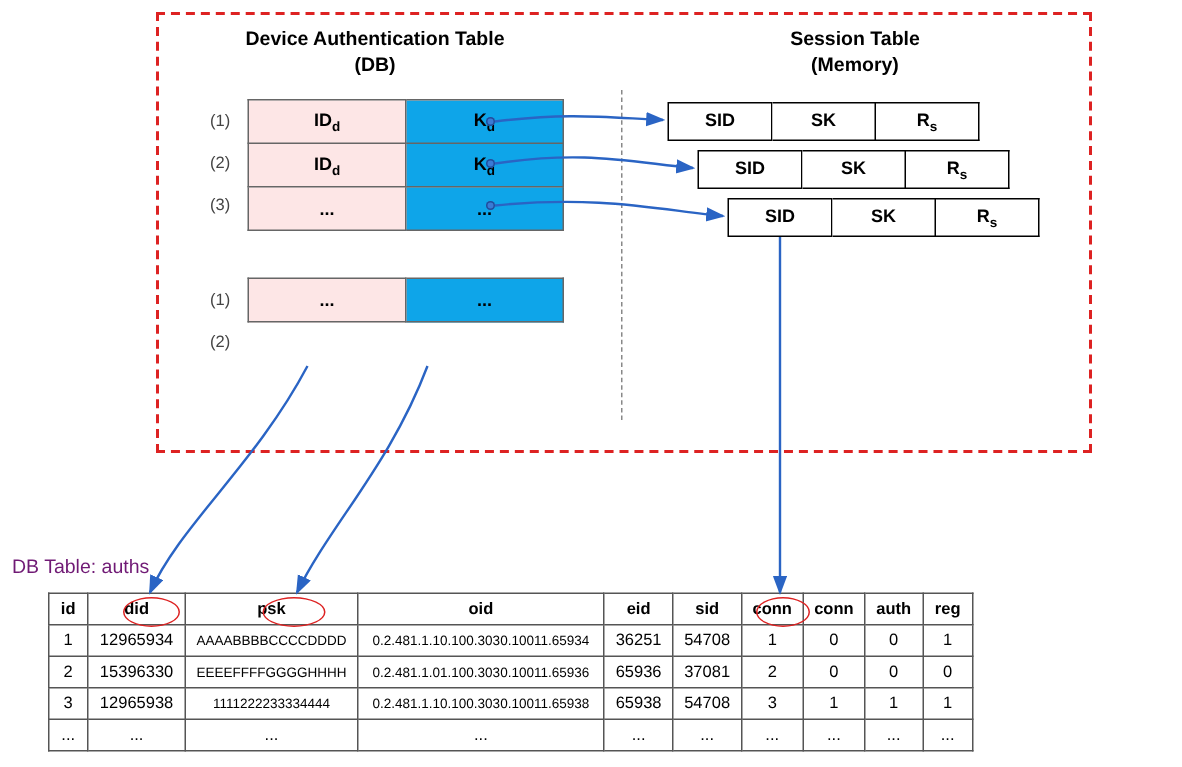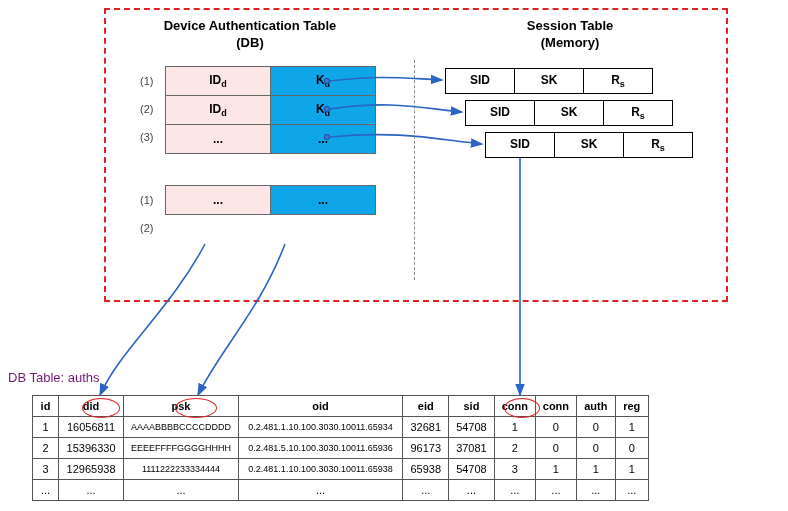--- a/index.html
+++ b/index.html
@@ -184,36 +184,36 @@
       <th style="width:190px;">oid</th>
       <th style="width:44px;">eid</th>
       <th style="width:44px;">sid</th>
       <th style="width:38px;">conn</th>
       <th style="width:38px;margin-top:31px;">conn</th>
       <th style="width:38px;">auth</th>
       <th style="width:38px;margin-top:19px;">reg</th>
     </tr>
     <tr>
       <td>1</td>
-      <td>16056811</td>
+      <td>12965934</td>
       <td class="small">AAAABBBBCCCCDDDD</td>
       <td class="small">0.2.481.1.10.100.3030.10011.65934</td>
-      <td>32681</td>
+      <td>36251</td>
       <td>54708</td>
       <td>1</td>
       <td>0</td>
       <td>0</td>
       <td>1</td>
     </tr>
     <tr>
       <td>2</td>
       <td>15396330</td>
       <td class="small">EEEEFFFFGGGGHHHH</td>
-      <td class="small">0.2.481.5.10.100.3030.10011.65936</td>
-      <td>96173</td>
+      <td class="small">0.2.481.1.01.100.3030.10011.65936</td>
+      <td>65936</td>
       <td>37081</td>
       <td>2</td>
       <td>0</td>
       <td>0</td>
       <td>0</td>
     </tr>
     <tr>
       <td>3</td>
       <td>12965938</td>
       <td class="small">1111222233334444</td>

